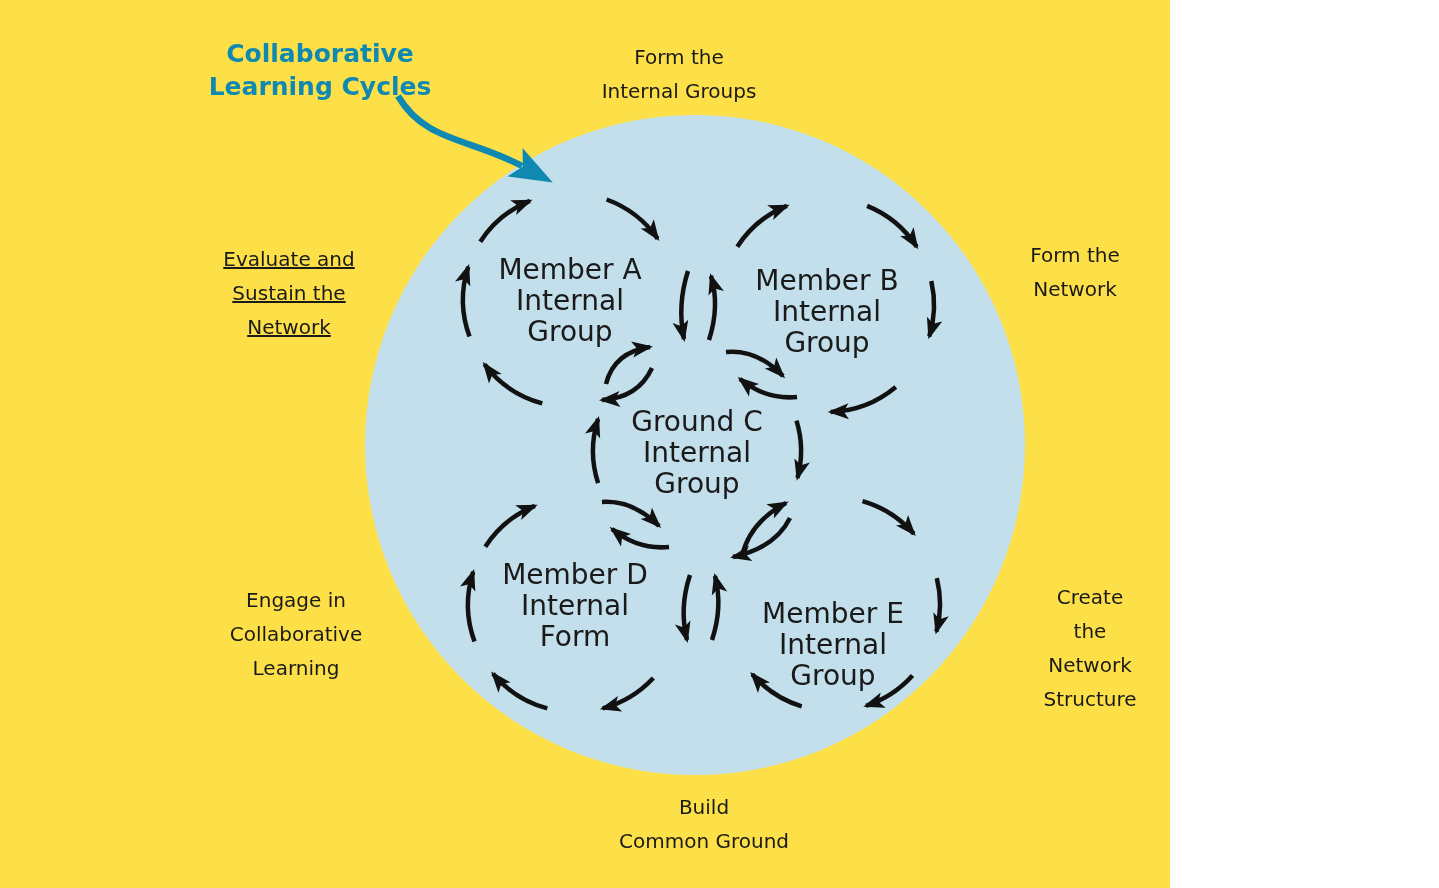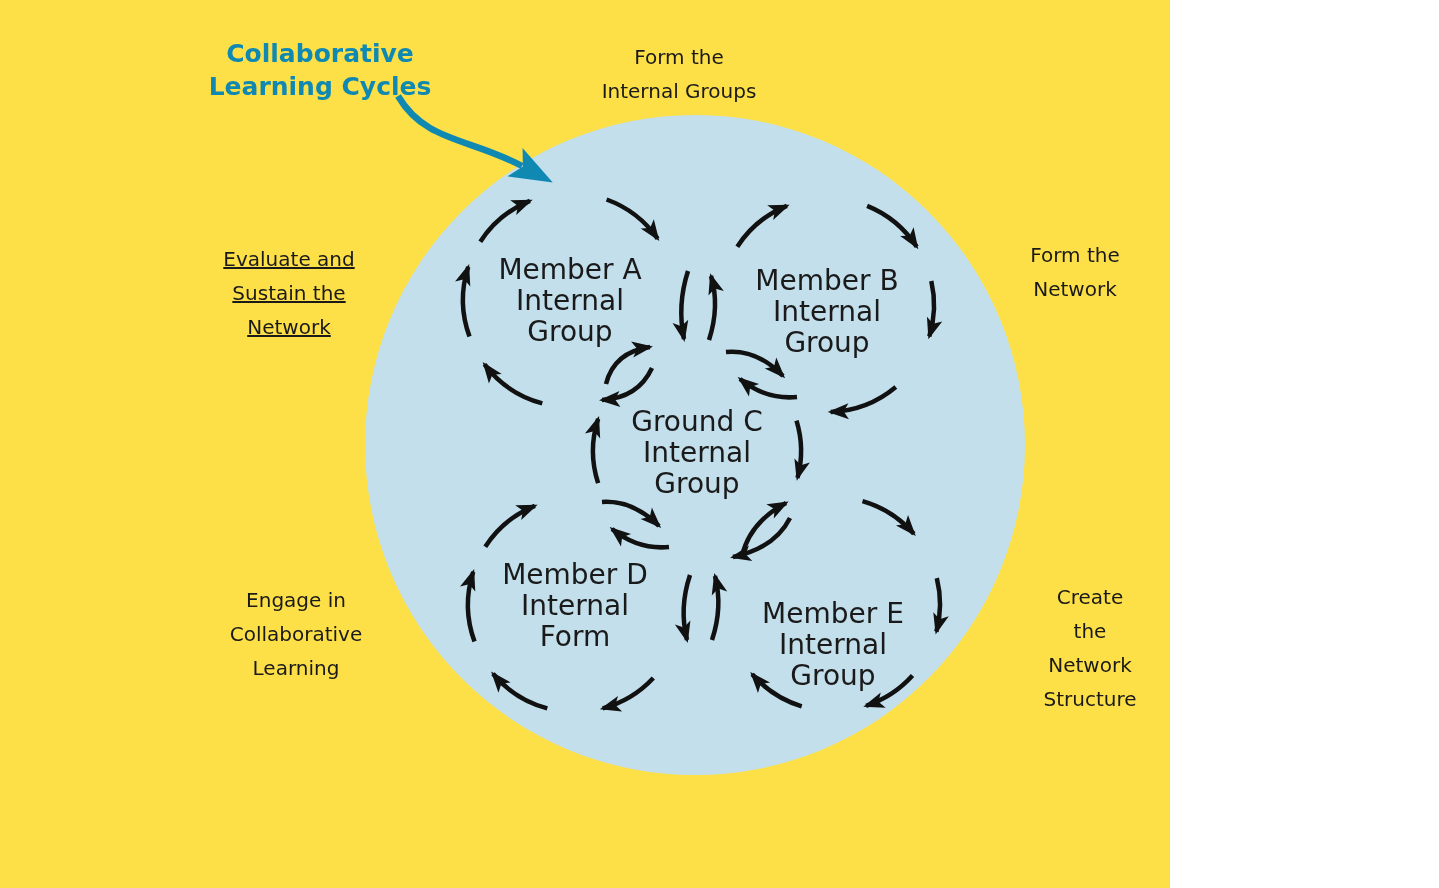--- a/index.html
+++ b/index.html
@@ -78,20 +78,22 @@
   <div class="label callout-label" style="left: 320px; top: 70px; color: rgb(16, 137, 178);">Collaborative
 Learning Cycles</div>
 
   <div class="label outer-label" style="left: 679px; top: 74px; color: rgb(26, 26, 26);">Form the
 Internal Groups</div>
   <div class="label outer-label" style="left: 1075px; top: 272px; color: rgb(26, 26, 26);">Form the
 Network</div>
   <div class="label outer-label" style="left: 1090px; top: 648px; color: rgb(26, 26, 26);">Create the
 Network
 Structure</div>
+  <div class="label outer-label" style="left: 704px; top: 824px; color: rgb(26, 26, 26);">Build
+Common Ground</div>
   <div class="label outer-label" style="left: 296px; top: 634px; color: rgb(26, 26, 26);">Engage in
 Collaborative
 Learning</div>
   <div class="label outer-label" style="left: 289px; top: 293px; color: rgb(26, 26, 26); text-decoration: underline;">Evaluate and
 Sustain the
 Network</div>
 
   <div class="label member-label" style="left: 570px; top: 300px; color: rgb(26, 26, 26);">Member A
 Internal
 Group</div>

